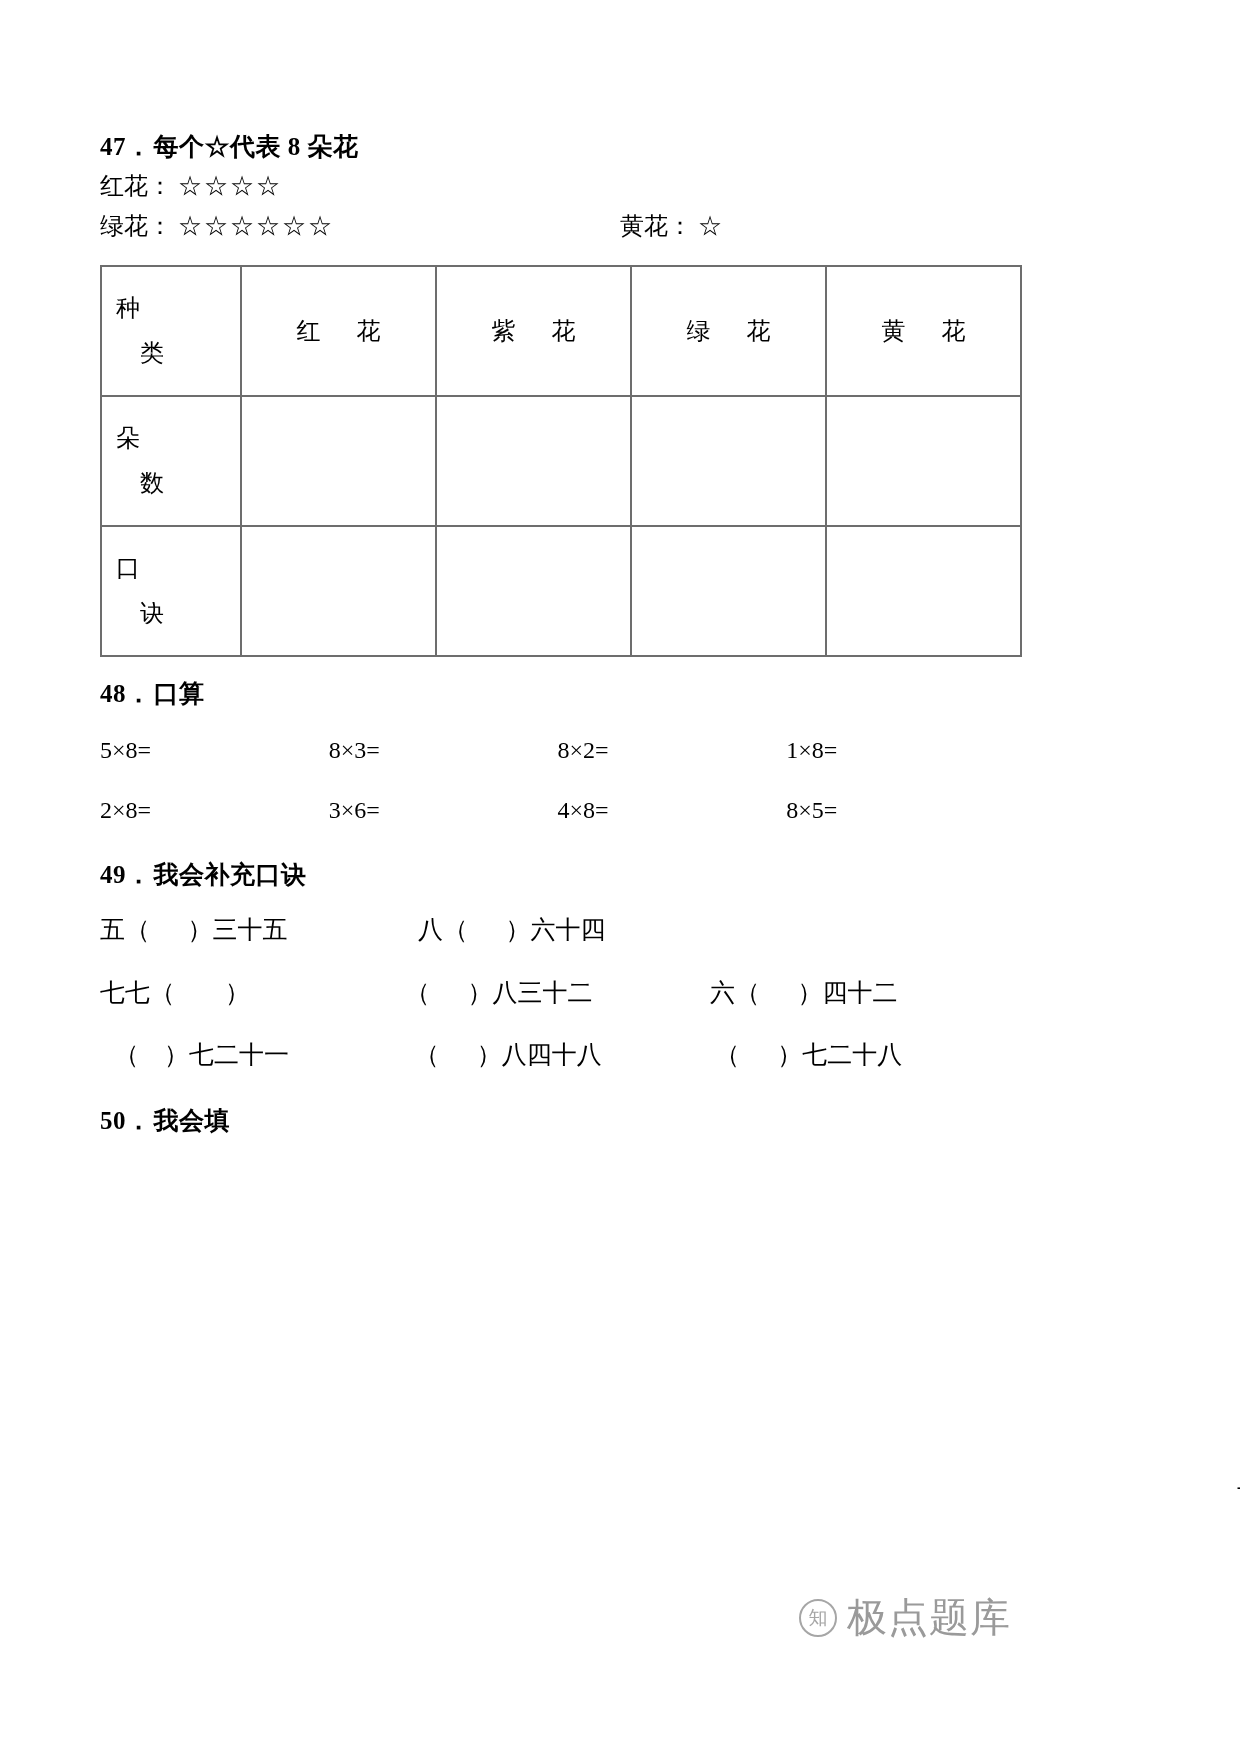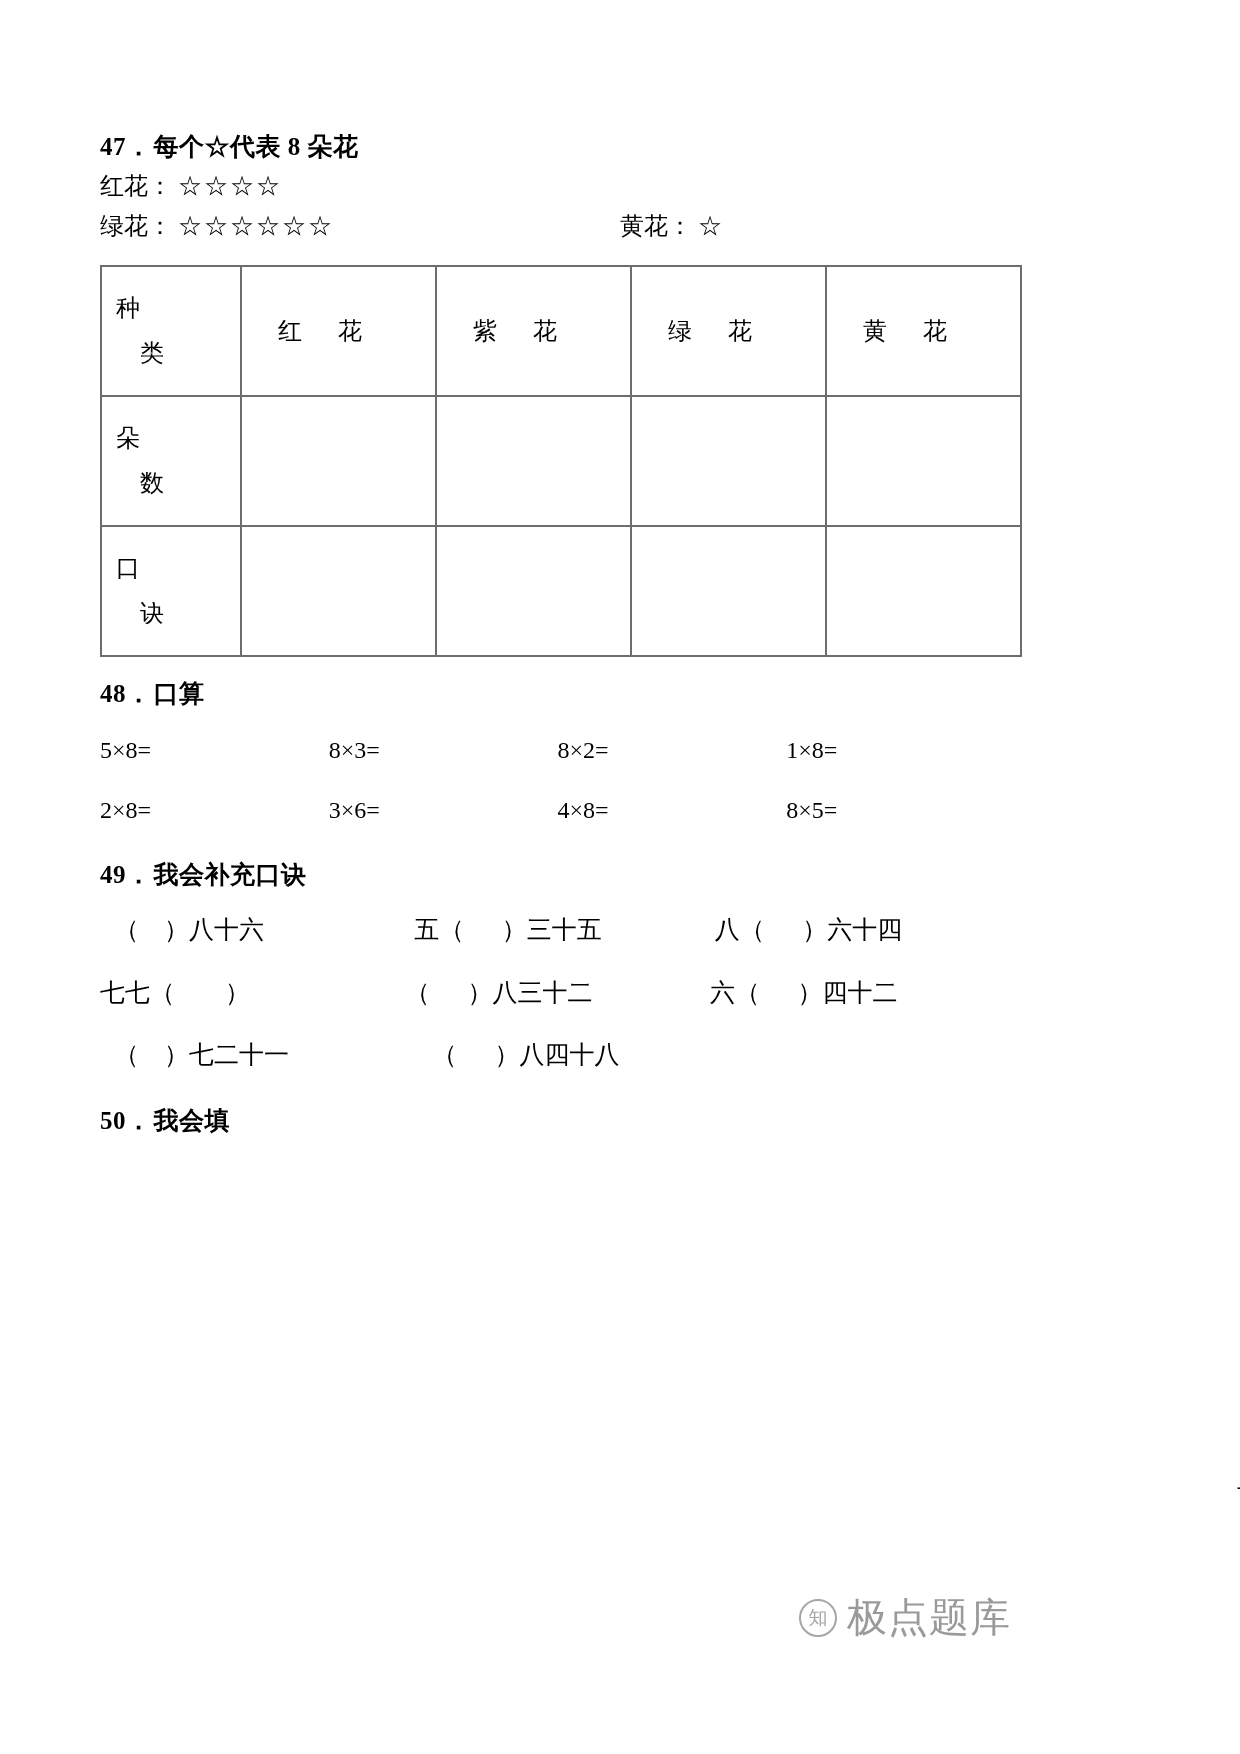--- a/index.html
+++ b/index.html
@@ -80,20 +80,21 @@
   td.col-head { width: 138px; }
   td.col-data { width: 193px; }
   .vert-label {
     display: block;
     padding: 6px 0 6px 14px;
     line-height: 1.85;
     font-size: 24px;
   }
   .vert-label .l2 { display: block; padding-left: 24px; }
   .hdr-cell {
+    text-align: center;
     font-size: 24px;
     letter-spacing: 36px;
     text-indent: 36px;
   }
 
   
   .calc-grid {
     margin-top: 26px;
   }
   .calc-row {
@@ -251,32 +252,32 @@
         <div class="calc-cell">3×6=</div>
         <div class="calc-cell">4×8=</div>
         <div class="calc-cell">8×5=</div>
       </div>
     </div>
 
     <div class="q-head sec-gap-49"><span class="num">49．</span><span>我会补充口诀</span></div>
 
     <div class="kj-grid">
       <div class="kj-row">
-        <div class="kj-cell indent">（    ）八十六</div>
         <div class="kj-cell">五（      ）三十五</div>
         <div class="kj-cell">八（      ）六十四</div>
       </div>
       <div class="kj-row">
         <div class="kj-cell">七七（        ）</div>
         <div class="kj-cell">（      ）八三十二</div>
         <div class="kj-cell">六（      ）四十二</div>
       </div>
       <div class="kj-row">
         <div class="kj-cell indent">（    ）七二十一</div>
         <div class="kj-cell">（      ）八四十八</div>
+        <div class="kj-cell">（      ）七二十八</div>
       </div>
     </div>
 
     <div class="q-head sec-gap-50"><span class="num">50．</span><span>我会填</span></div>
 
 
   </div>
 
   <div class="page-number">- 10 -</div>
 

